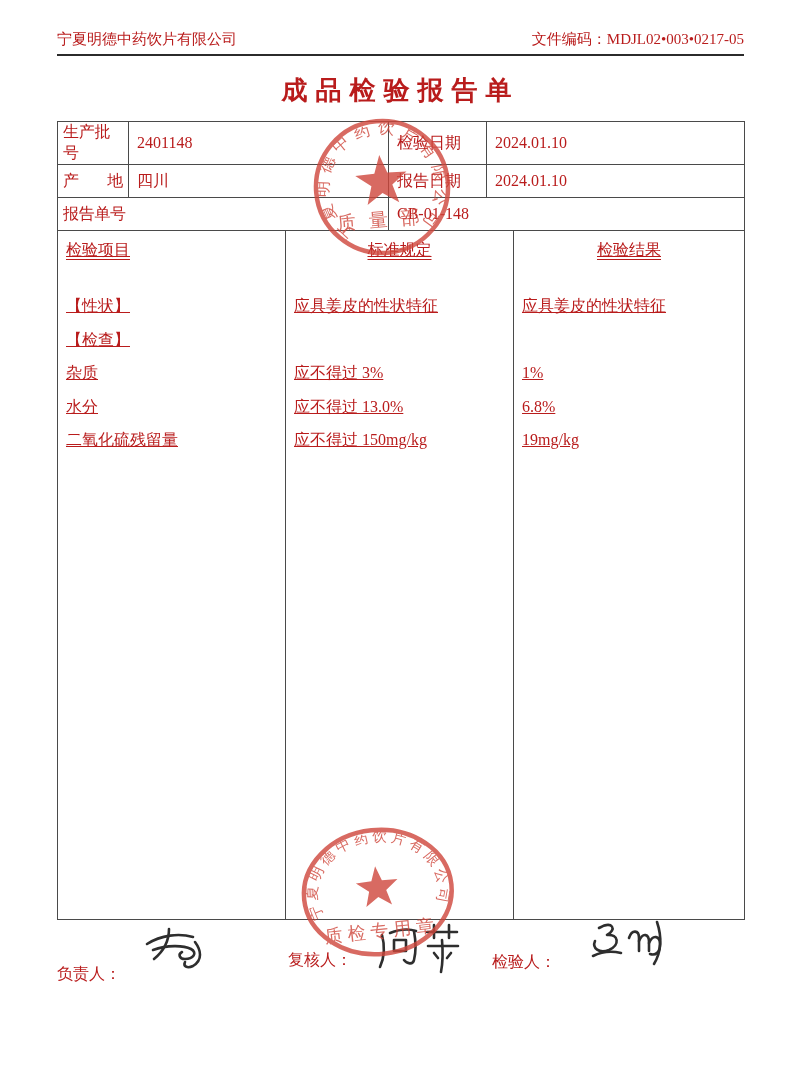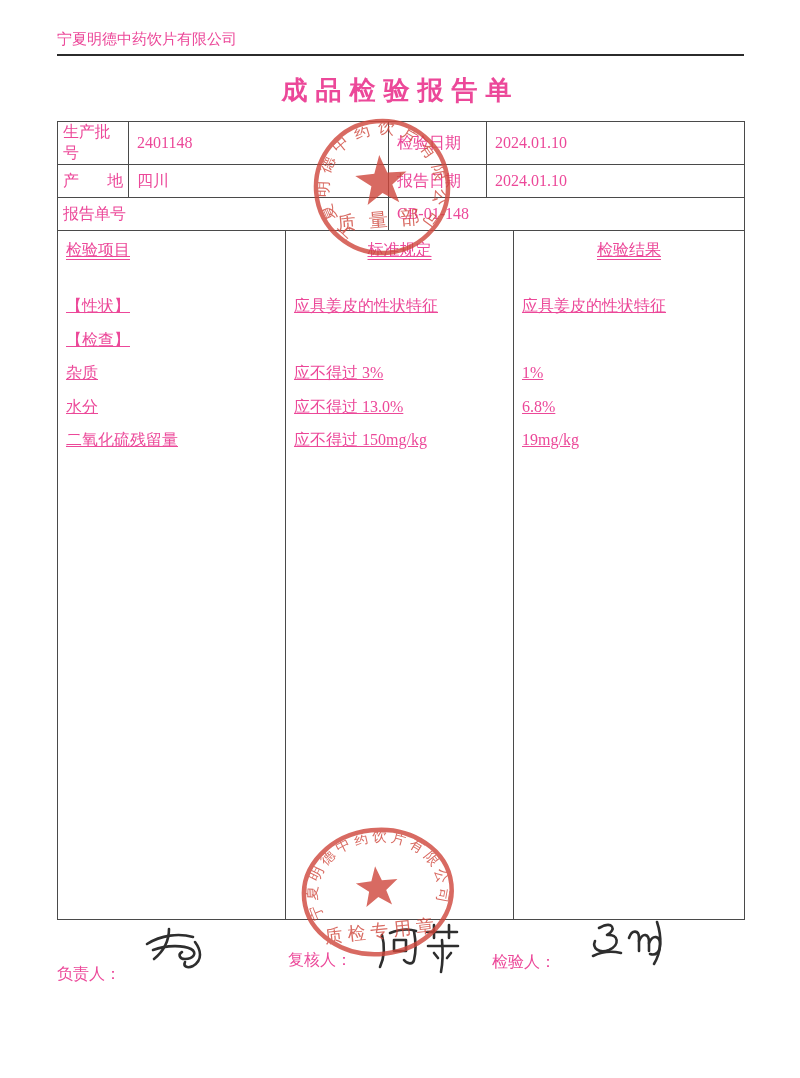--- a/index.html
+++ b/index.html
@@ -1,17 +1,17 @@
 <!DOCTYPE html>
 <html><head>
 <meta charset="utf-8">
 <style>
   html,body{margin:0;padding:0;background:#fff;}
   .page{position:relative;width:800px;height:1078px;background:#ffffff;overflow:hidden;
-        font-family:"Liberation Serif","DejaVu Serif",serif;color:#ec4899;}
+        font-family:"Liberation Serif","DejaVu Serif",serif;color:#b91c1c;}
   .content{position:absolute;left:57px;top:0;width:687px;}
 
   
   .docheader{display:flex;justify-content:space-between;align-items:flex-end;
              padding-top:30px;padding-bottom:5px;border-bottom:2px solid #2b2b2b;font-size:15px;}
   .title{margin:17px 0 13px;text-align:center;font-size:26px;font-weight:bold;letter-spacing:8px;}
 
   
   table{border-collapse:collapse;width:687px;table-layout:fixed;}
   td{border:1px solid #4a4a4a;font-size:16px;padding:0 8px;vertical-align:middle;}
@@ -42,20 +42,21 @@
   .sig-stroke{fill:none;stroke:#2e2e2e;stroke-width:2.6;stroke-linecap:round;stroke-linejoin:round;}
 </style>
 </head>
 <body>
 
 <div class="page">
   <div class="content">
 
     <div class="docheader">
       <span>宁夏明德中药饮片有限公司</span>
+      <span>文件编码：MDJL02•003•0217-05</span>
     </div>
 
     <div class="title">成品检验报告单</div>
 
     <table class="info-table">
       <colgroup>
           <col style="width:71px">
           <col style="width:260px">
           <col style="width:98px">
           <col style="width:258px">

